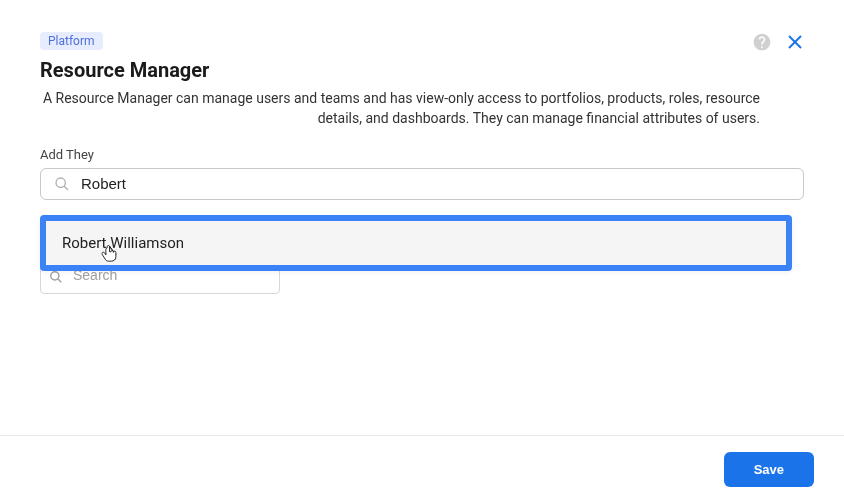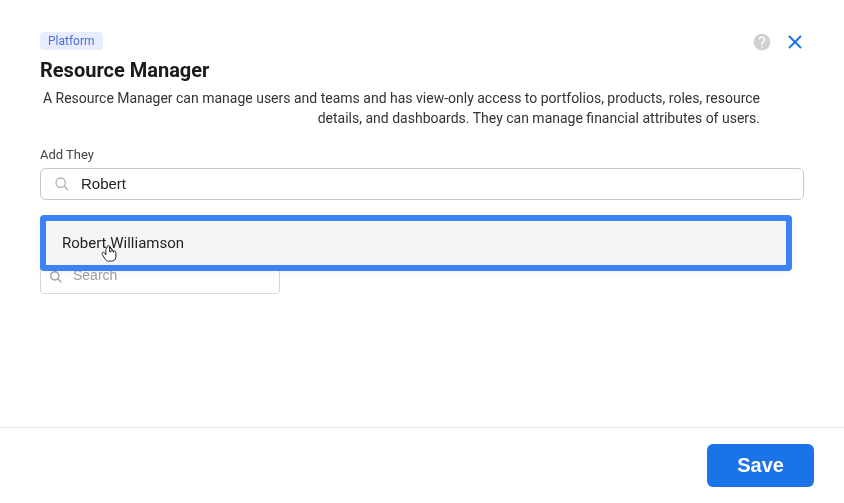--- a/index.html
+++ b/index.html
@@ -138,21 +138,21 @@
       display: flex;
       justify-content: flex-end;
       background: #fff;
     }
     .save-btn {
       background: #1a73e8;
       color: #fff;
       border: none;
       border-radius: 6px;
       padding: 10px 30px;
-      font-size: 20px;
+      font-size: 13px;
       font-weight: 600;
       cursor: pointer;
     }
     .help-icon {
       width: 20px;
       height: 20px;
       color: #d0d0d0;
       cursor: pointer;
     }
     .close-icon {

